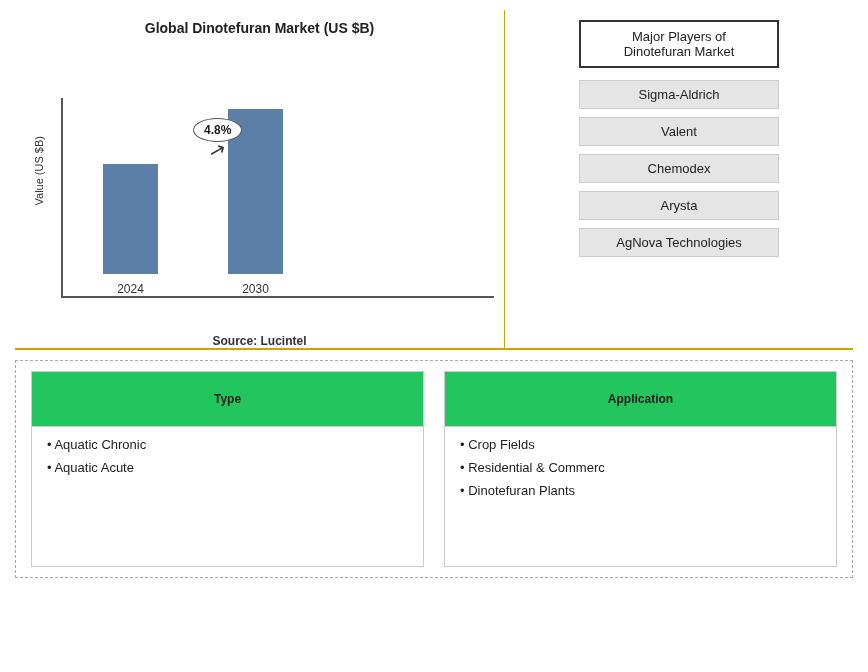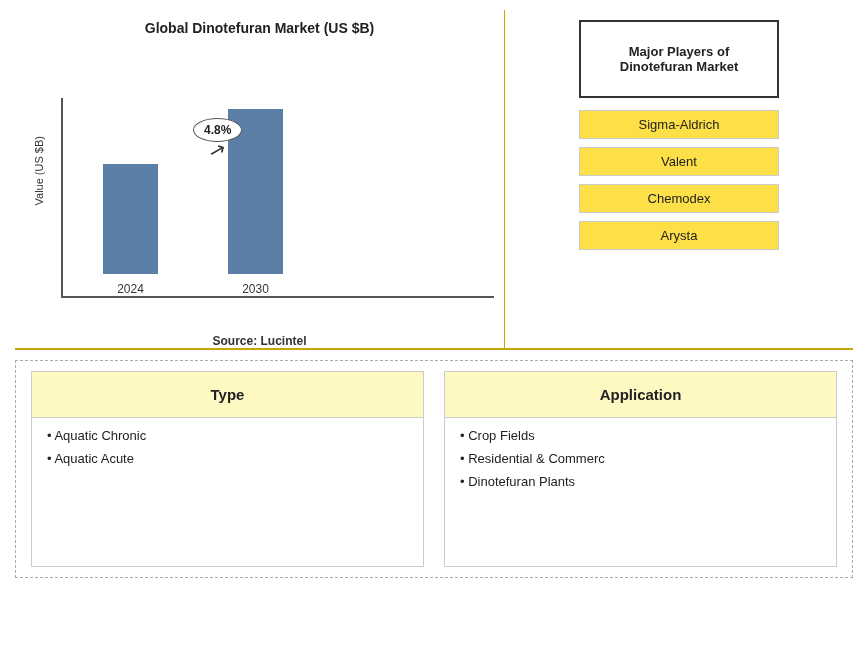--- a/index.html
+++ b/index.html
@@ -130,36 +130,36 @@
     .players-area {
       flex: 1;
       display: flex;
       flex-direction: column;
       align-items: center;
       padding: 10px 20px;
     }
 
     .players-title-box {
       border: 2px solid #333;
-      padding: 22px 20px;
-      text-align: center;
-      font-weight: bold;
+      padding: 7px 20px;
+      text-align: center;
+      font-weight: normal;
       font-size: 13px;
       margin-bottom: 12px;
       width: 200px;
     }
 
     .player-item {
       border: 1px solid #ccc;
       padding: 6px 0;
       text-align: center;
       width: 200px;
       margin-bottom: 8px;
       font-size: 13px;
-      background: #fde047;
+      background: #e5e5e5;
     }
 
     
     .bottom-section {
       flex: 1;
       border: 1.5px dashed #aaa;
       margin-top: 10px;
       padding: 10px 15px;
       display: flex;
       flex-direction: column;
@@ -180,24 +180,24 @@
     }
 
     .col-box {
       flex: 1;
       border: 1px solid #ccc;
       display: flex;
       flex-direction: column;
     }
 
     .col-header {
-      background: #fef9c3;
-      padding: 14px 10px;
-      font-weight: bold;
-      font-size: 15px;
+      background: #22c55e;
+      padding: 20px 10px;
+      font-weight: bold;
+      font-size: 12px;
       text-align: center;
       border-bottom: 1px solid #ccc;
     }
 
     .col-content {
       padding: 10px 15px;
       flex: 1;
     }
 
     .col-item {
@@ -248,20 +248,21 @@
       <div class="source-label">Source: Lucintel</div>
     </div>
 
     <div class="players-area">
       <div class="players-title-box">Major Players of Dinotefuran Market</div>
 
       <div class="player-item">Sigma-Aldrich</div>
       <div class="player-item">Valent</div>
       <div class="player-item">Chemodex</div>
       <div class="player-item">Arysta</div>
+      <div class="player-item">AgNova Technologies</div>
     </div>
 
   </div>
 
   <div class="bottom-section">
 
     <div class="bottom-columns">
 
       <div class="col-box">
         <div class="col-header">Type</div>

